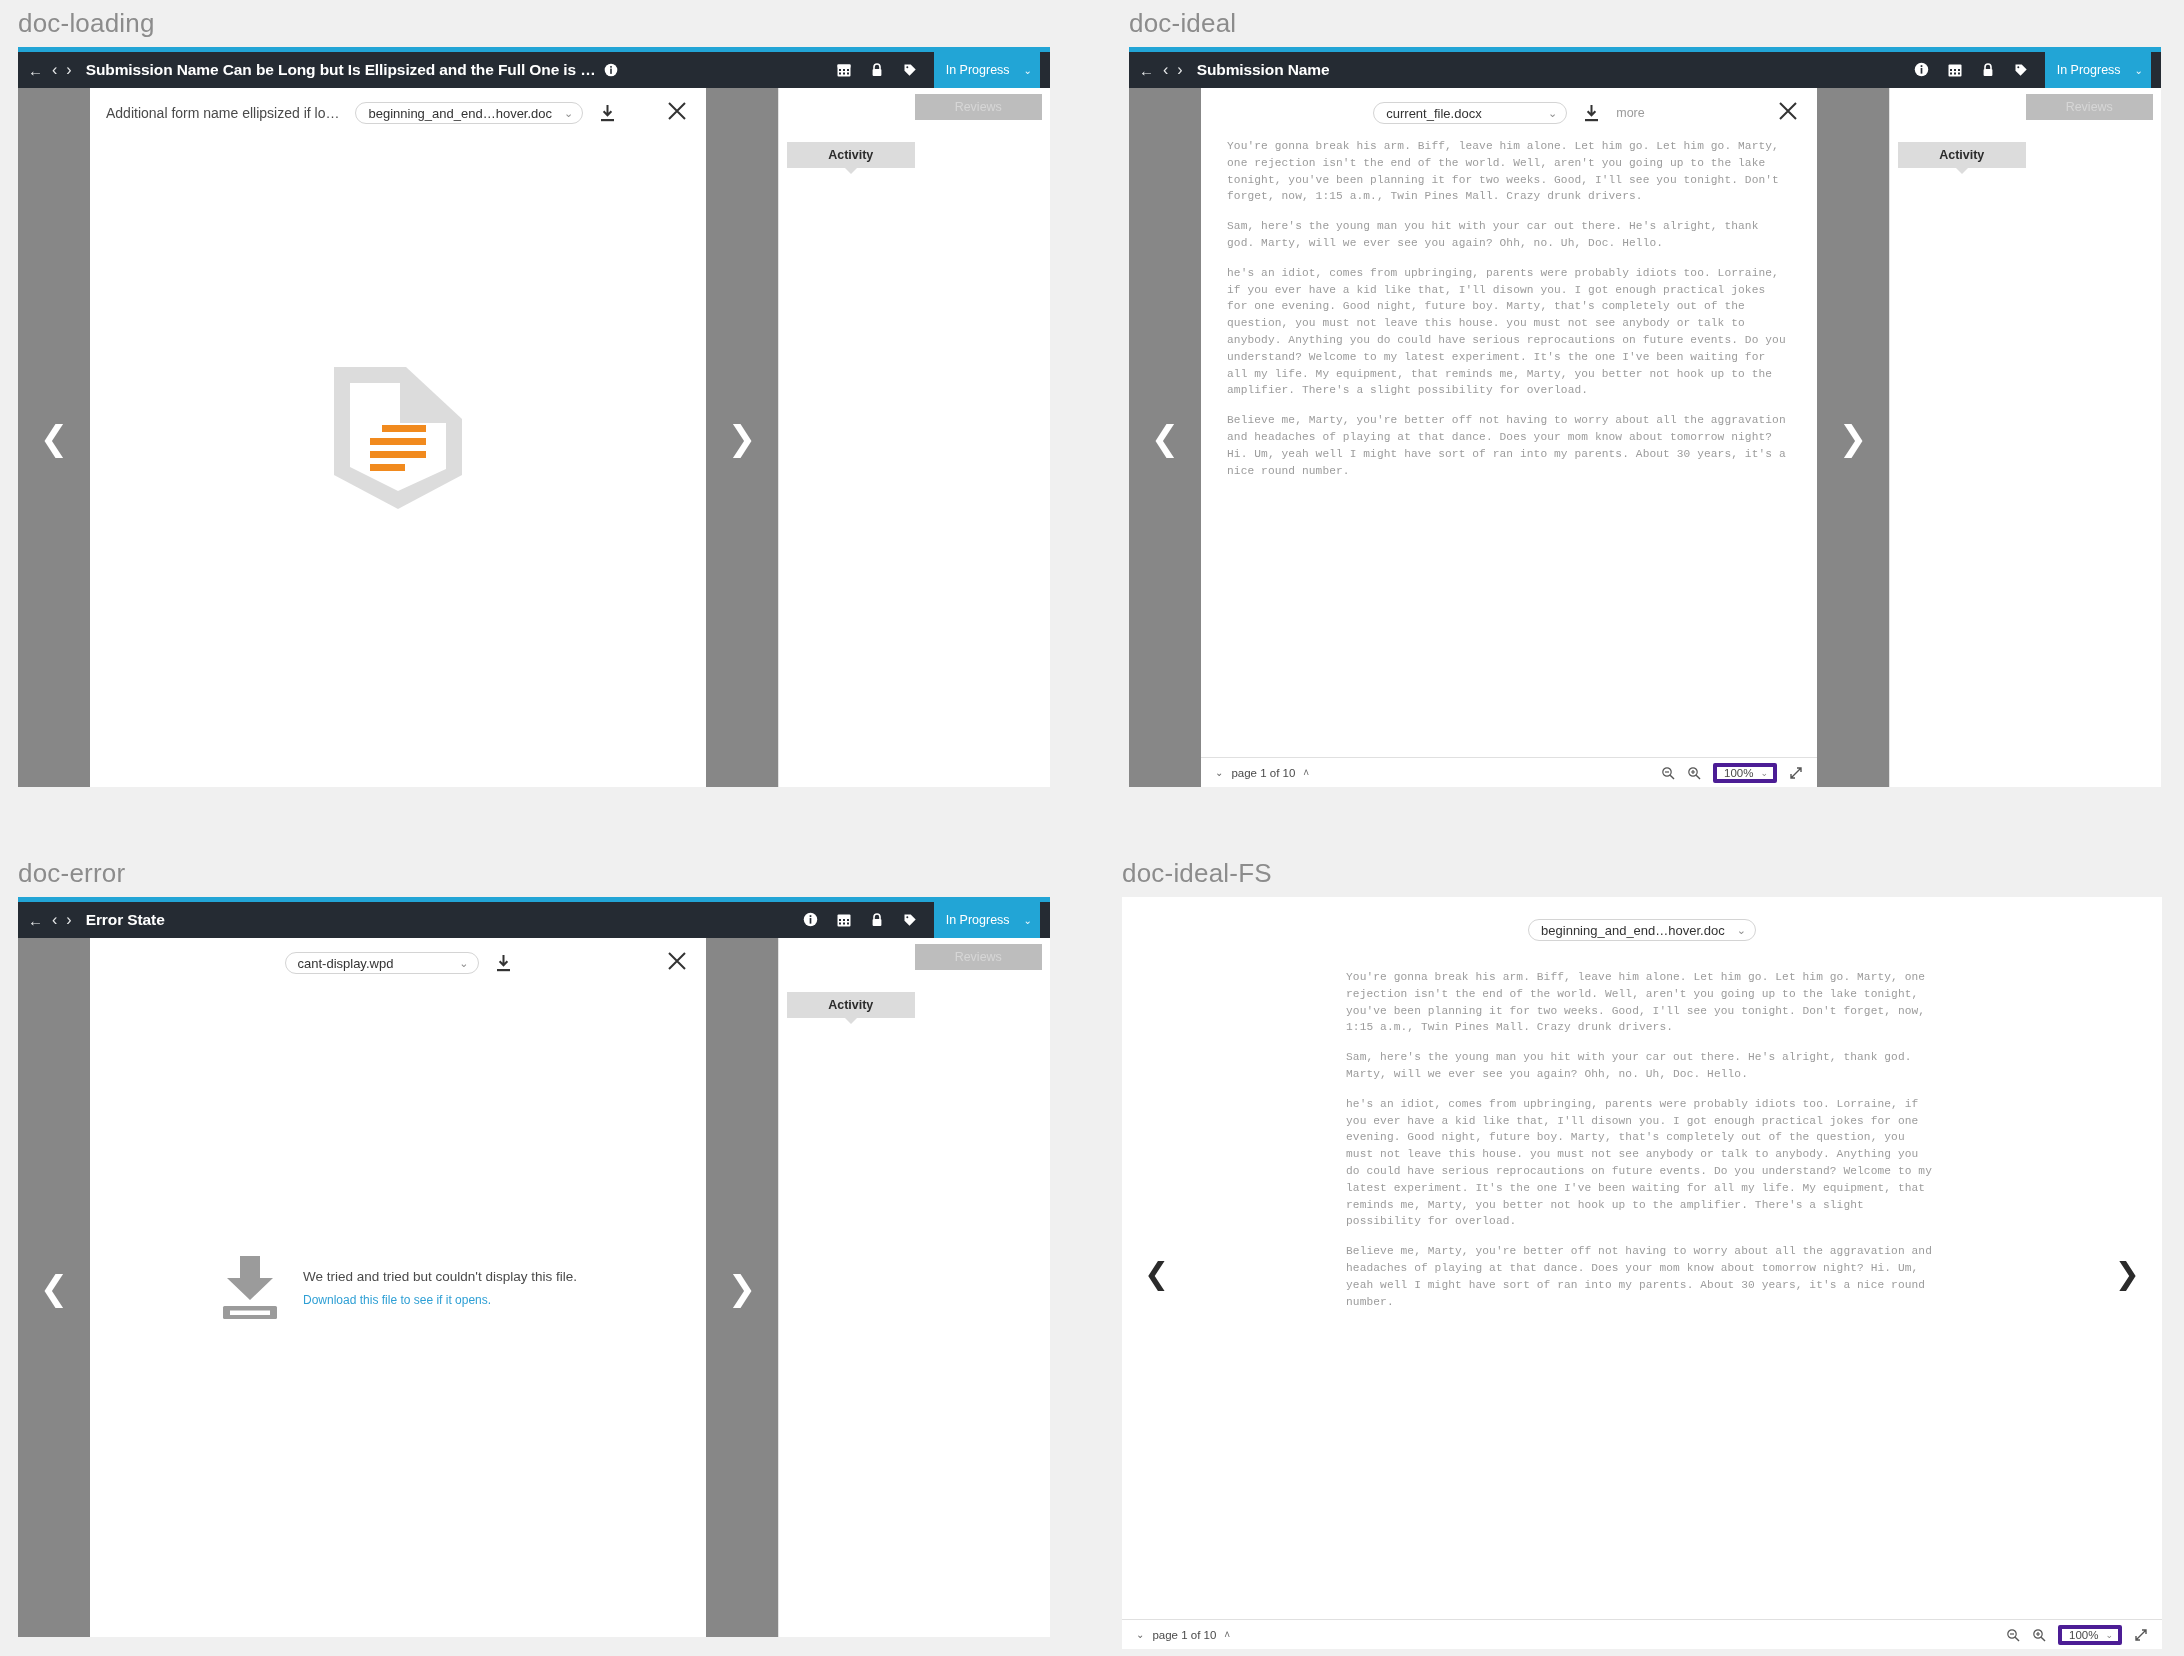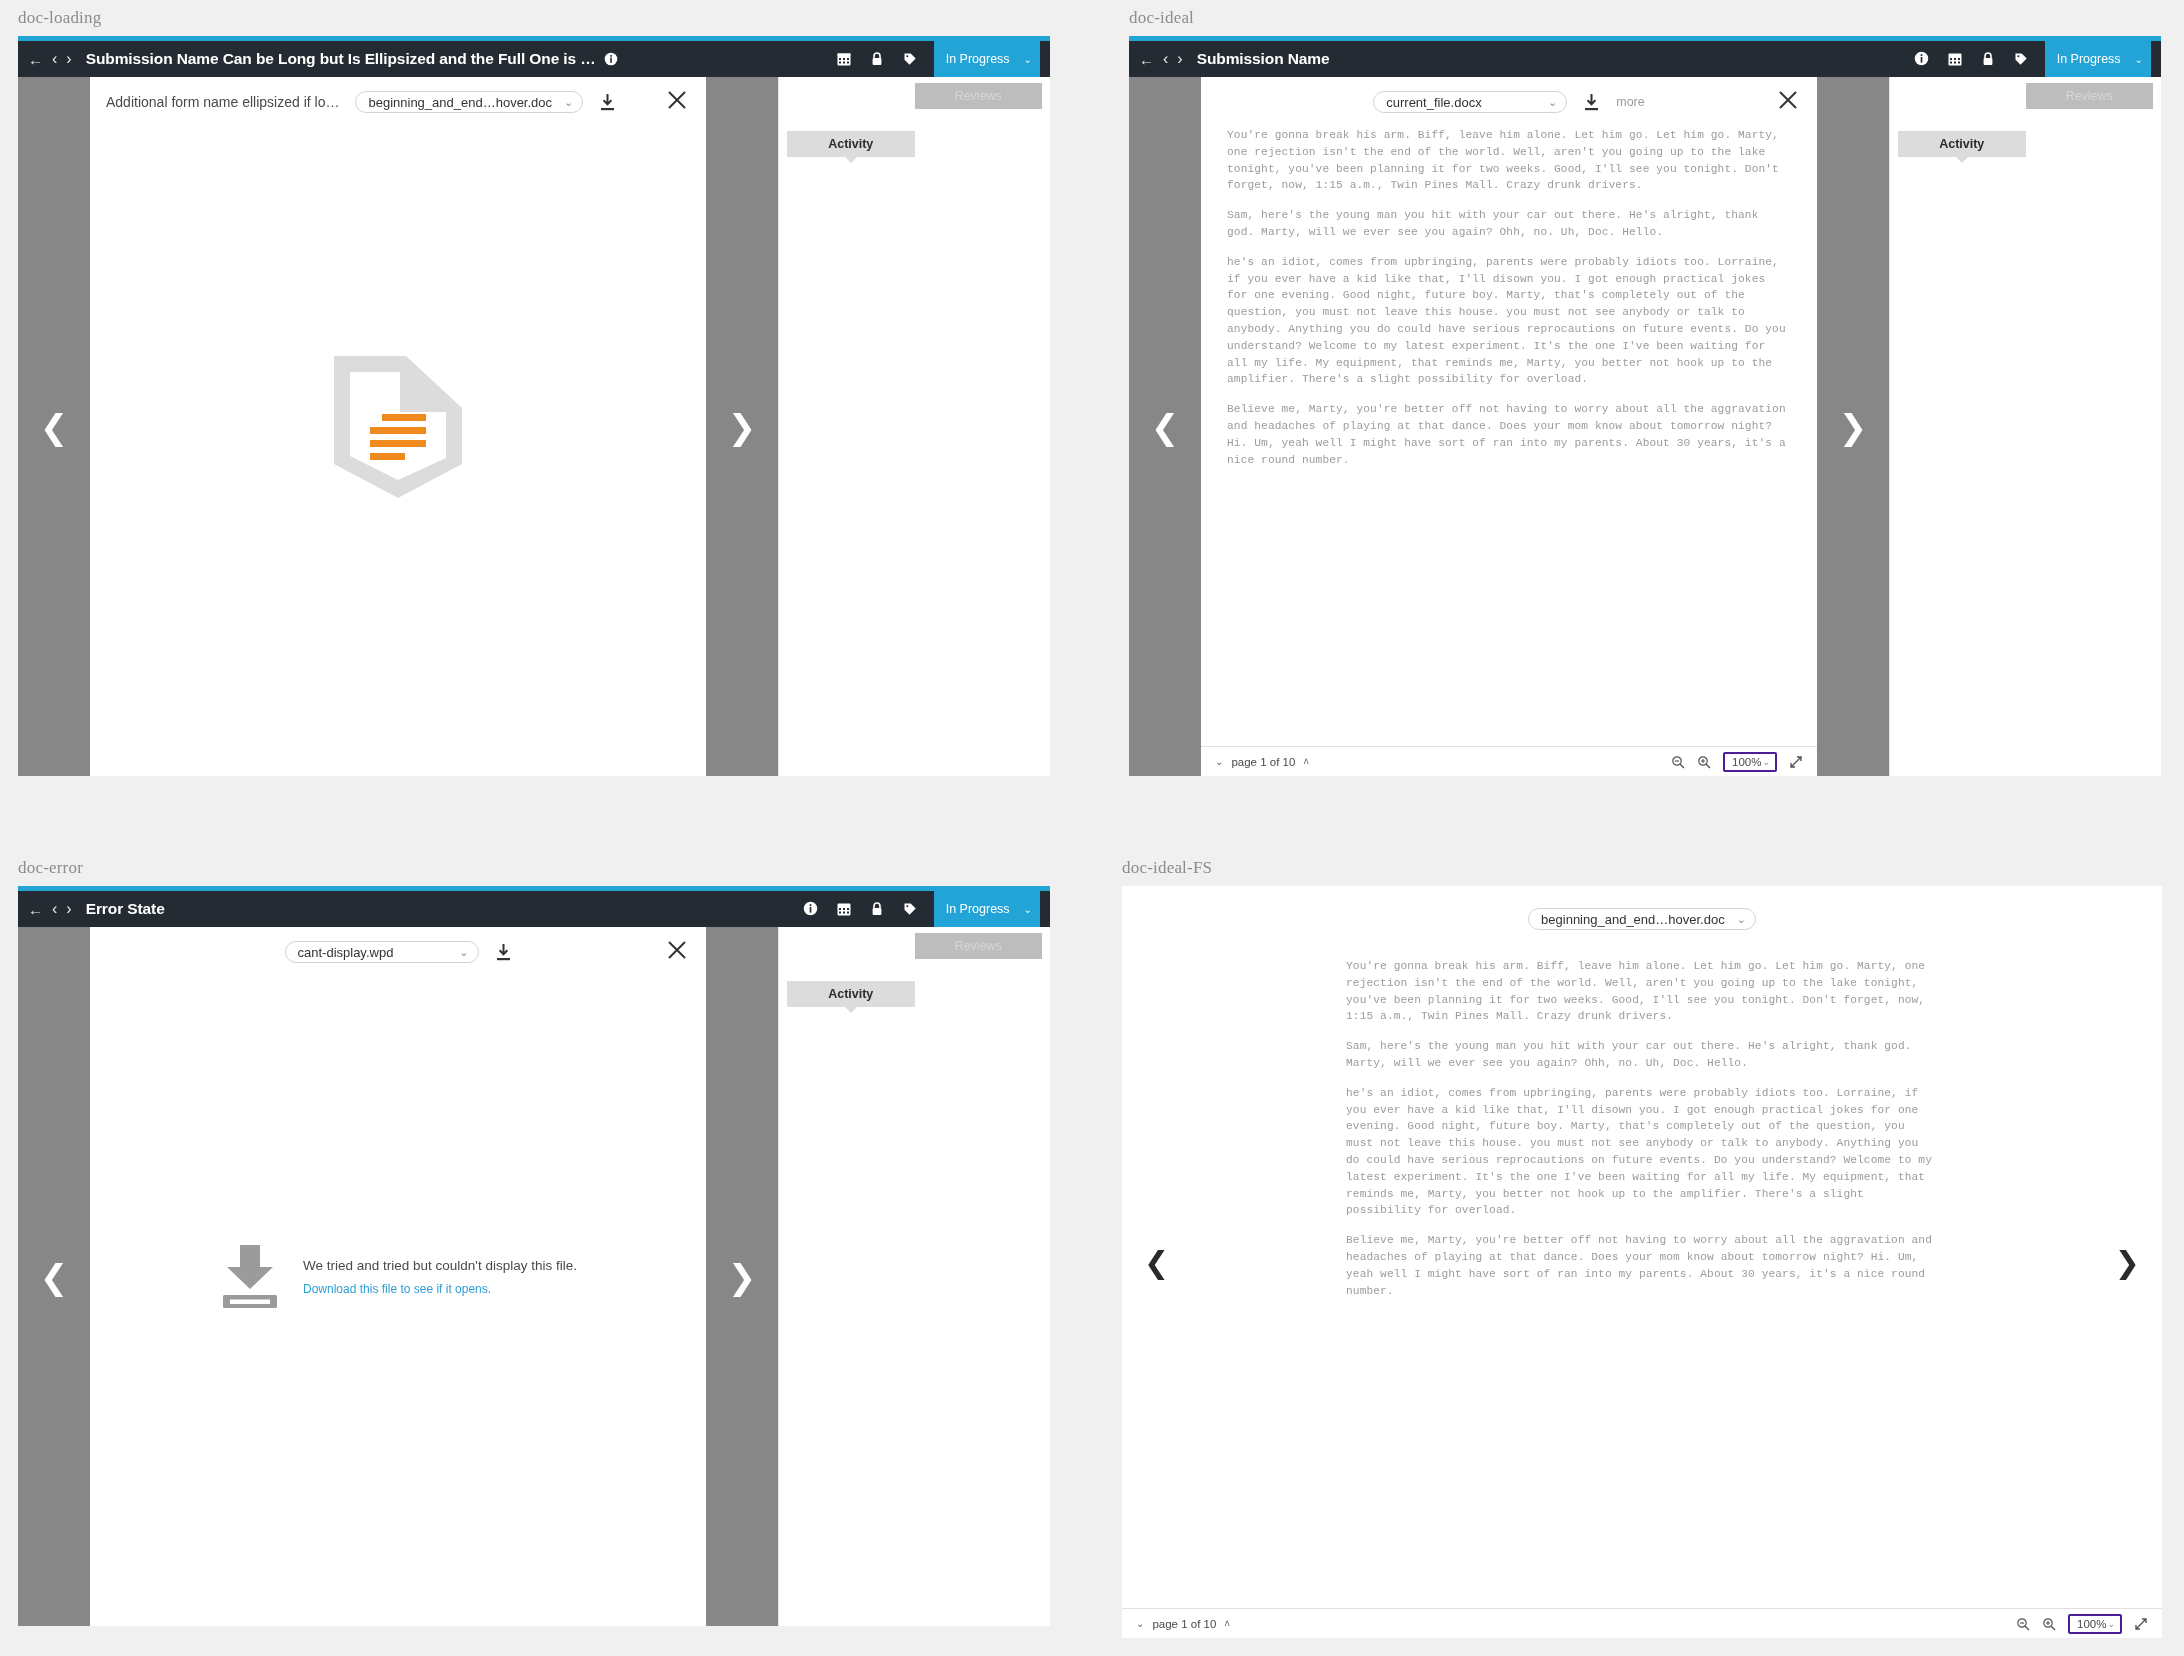--- a/index.html
+++ b/index.html
@@ -6,23 +6,23 @@
   html, body {
     width: 2184px; height: 1656px;
     background: #f0f0f0;
     font-family: "Liberation Sans", sans-serif;
     overflow: hidden;
   }
   .canvas { position: relative; width: 2184px; height: 1656px; background: #f0f0f0; }
 
   .panel { position: absolute; }
   .panel-label {
-    font-size: 17px;
+    font-size: 26px;
     color: #8c8c8c;
-    font-family: Liberation Serif, serif;
+    font-family: Liberation Sans, sans-serif;
     letter-spacing: 0.2px;
     margin-bottom: 8px;
     white-space: nowrap;
   }
 
   .app { position: relative; background: #fff; overflow: hidden; }
   .accentbar { height: 5px; background: #22a5d6; width: 100%; }
 
   
   .hdr {
@@ -133,22 +133,22 @@
   .pagebar {
     position: absolute; left: 0; right: 0; bottom: 0; height: 30px;
     background: #fff; border-top: 1px solid #e0e0e0;
     display: flex; align-items: center; padding: 0 14px;
     font-size: 11.5px; color: #4a4a4a;
   }
   .pagebar .left { display: flex; align-items: center; gap: 8px; }
   .pagebar .right { margin-left: auto; display: flex; align-items: center; gap: 12px; }
   .pagebar .chev { font-size: 10px; color: #666; cursor: pointer; }
   .zoomsel {
-    border: 2px solid #4c1d95; border-radius: 2px; height: 20px;
-    display: flex; align-items: center; gap: 1px; padding: 0 5px 0 7px;
+    border: 4px solid #4c1d95; border-radius: 2px; height: 20px;
+    display: flex; align-items: center; gap: 7px; padding: 0 5px 0 7px;
     font-size: 11.5px; cursor: pointer;
   }
   .zoomsel .caret { font-size: 9px; color: #888; }
   .mag { width: 14px; height: 14px; cursor: pointer; }
   .expand { width: 14px; height: 14px; cursor: pointer; }
 
   
   #p1 { left: 18px;   top: 8px;  }
   #p2 { left: 1122px; top: 8px; padding-left: 7px;  }
   #p3 { left: 18px;   top: 858px;}

